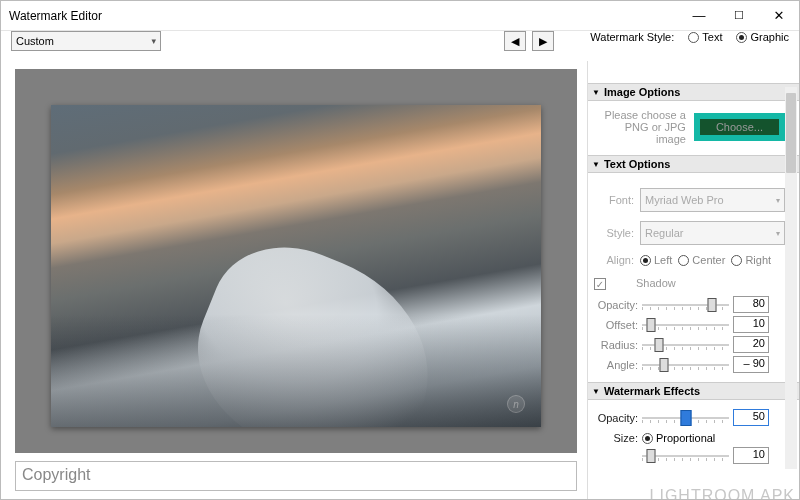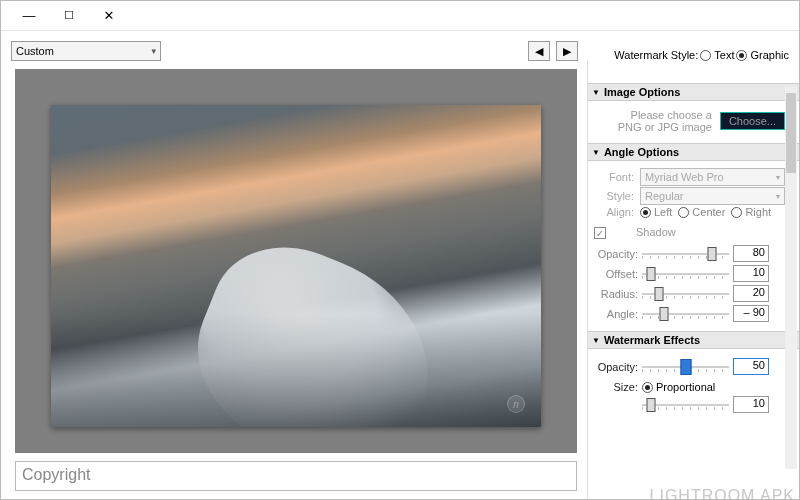--- a/index.html
+++ b/index.html
@@ -2,26 +2,26 @@
 <html><head>
 <meta charset="utf-8">
 <style>
 * { box-sizing: border-box; margin: 0; padding: 0; font-family: "Segoe UI", Tahoma, sans-serif; font-size: 11px; }
 body { background: #fff; width: 800px; height: 500px; overflow: hidden; border: 1px solid #bbb; display: flex; flex-direction: column; }
 
 .titlebar { height: 30px; display: flex; align-items: center; padding-left: 8px; border-bottom: 1px solid #e5e5e5; }
 .titlebar .title { flex: 1; font-size: 12px; }
 .titlebar .ctl { width: 40px; height: 30px; display: flex; align-items: center; justify-content: center; cursor: pointer; font-size: 13px; }
 
-.toolbar { height: 30px; display: flex; align-items: flex-end; padding: 0 10px; gap: 6px; }
+.toolbar { height: 30px; display: flex; align-items: flex-start; padding: 0 10px; gap: 6px; }
 .preset-select { width: 150px; height: 20px; border: 1px solid #999; background: #f4f4f4; font-size: 11px; padding: 0 4px; display: flex; align-items: center; justify-content: space-between; }
 .preset-select .chev { font-size: 9px; color: #555; }
 .toolbar .spacer { flex: 1; }
 .navbtn { width: 22px; height: 20px; border: 1px solid #999; background: #f4f4f4; display: flex; align-items: center; justify-content: center; cursor: pointer; }
-.toolbar .styleblk { margin-left: 30px; display: flex; align-items: center; gap: 2px; }
+.toolbar .styleblk { margin-left: 30px; display: flex; align-items: center; gap: 14px; }
 .radiolbl { display: flex; align-items: center; gap: 3px; cursor: pointer; }
 .radio { width: 11px; height: 11px; border: 1px solid #555; border-radius: 50%; display: inline-flex; align-items: center; justify-content: center; }
 .radio.on::after { content: ""; width: 5px; height: 5px; background: #222; border-radius: 50%; }
 
 .body { flex: 1; display: flex; min-height: 0; }
 .left { flex: 1; display: flex; flex-direction: column; padding: 8px 10px 8px 14px; gap: 8px; }
 .preview-stage { flex: 1; background: #7f7f7f; display: flex; align-items: center; justify-content: center; padding: 36px 36px 26px 36px; }
 .preview-img { width: 100%; height: 100%; background:
   linear-gradient(170deg,
     #5f6d78 0%, #616a70 12%, #a7886a 22%, #e7b38a 28%, #c9a88a 34%,
@@ -44,26 +44,26 @@
 .scrollbar { position: absolute; right: 2px; top: 4px; bottom: 30px; width: 12px; background: #efefef; }
 .scrollbar .thumb { position: absolute; left: 1px; right: 1px; top: 6px; height: 80px; background: #c9c9c9; border-radius: 1px; }
 
 .panel-header { background: #e8e8e8; border-top:1px solid #ccc; border-bottom:1px solid #ccc; height: 18px;
   display:flex; align-items:center; gap:4px; padding-left:4px; font-weight:bold; }
 .panel-header .tri { font-size: 8px; }
 
 .rowpad { padding: 6px 14px 6px 6px; }
 .imgopts { display:flex; align-items:center; gap:8px; padding: 8px 14px 10px 10px; color:#999; }
 .imgopts .hint { flex:1; text-align:right; font-size:11px; line-height:1.1; }
-.btn { padding: 2px 8px; border: 1px solid #14b8a6; background: #0f172a; cursor: pointer; font-size:11px; }
-
-.kv { display:flex; align-items:center; gap:6px; margin: 1px 0; }
+.btn { padding: 2px 16px; border: 6px solid #14b8a6; background: #14532d; cursor: pointer; font-size:11px; }
+
+.kv { display:flex; align-items:center; gap:6px; margin: 9px 0; }
 .kv .k { width: 40px; text-align:right; color:#aaa; font-size:11px; }
 .kv .v { flex:1; }
-.sel { width:100%; height:18px; border:1px solid #bbb; background:#f5f5f5; color:#aaa; padding:0 4px; display:flex; align-items:center; justify-content:space-between; }
+.sel { width:100%; height:24px; border:1px solid #bbb; background:#f5f5f5; color:#aaa; padding:0 4px; display:flex; align-items:center; justify-content:space-between; }
 .sel .chev { font-size:8px; }
 .colorbox { width:18px; height:14px; border:1px solid #aaa; background:#fff; display:inline-block; }
 .alignrow { display:flex; gap:6px; font-size:11px; color:#888; }
 .shadow-title { color:#999; text-align:center; margin: 2px 0 4px 24px; }
 .checkbox { width:12px; height:12px; border:1px solid #888; display:inline-flex; align-items:center; justify-content:center; color:#888; font-size:10px; }
 
 .sliderrow { display:flex; align-items:center; gap:4px; margin:3px 0; padding-right: 16px; }
 .sliderrow .lab { width:44px; text-align:right; color:#888; font-size:11px; }
 .sliderrow .labb { width:44px; text-align:right; color:#222; font-size:11px; }
 .track { flex:1; height:6px; position:relative; }
@@ -74,20 +74,21 @@
 .thumbk.blue { background:#2f7bdc; border-color:#1658a9; width:11px; height:16px; top:-5px; }
 .numbox { width:36px; height:17px; border:1px solid #999; background:#fff; text-align:right; padding:0 3px; font-size:11px; }
 .numbox.hl { border-color:#2f7bdc; }
 
 .bottom-watermark { position:absolute; right:4px; bottom:-6px; font-size:16px; letter-spacing:1px; color:#c7c7c7; font-weight:300; pointer-events:none; }
 </style>
 </head>
 <body>
 
 <div class="titlebar">
+  <div class="title">Watermark Editor</div>
   <div class="ctl">—</div>
   <div class="ctl" style="font-size:11px;">☐</div>
   <div class="ctl">✕</div>
 </div>
 
 <div class="toolbar">
   <div class="preset-select">
     <span>Custom</span>
     <span class="chev">▾</span>
   </div>
@@ -128,21 +129,21 @@
       <div class="imgopts">
         <div class="hint">
           <div>Please choose a</div>
           <div>PNG or JPG image</div>
         </div>
         <div class="btn">Choose...</div>
       </div>
 
       <div class="panel-header">
         <span class="tri">▼</span>
-        <span>Angle Options</span>
+        <span>Text Options</span>
       </div>
       <div class="rowpad">
         <div class="kv">
           <div class="k">Font:</div>
           <div class="v">
               <div class="sel">
             <span>Myriad Web Pro</span>
             <span class="chev">▾</span>
           </div>
             </div>

